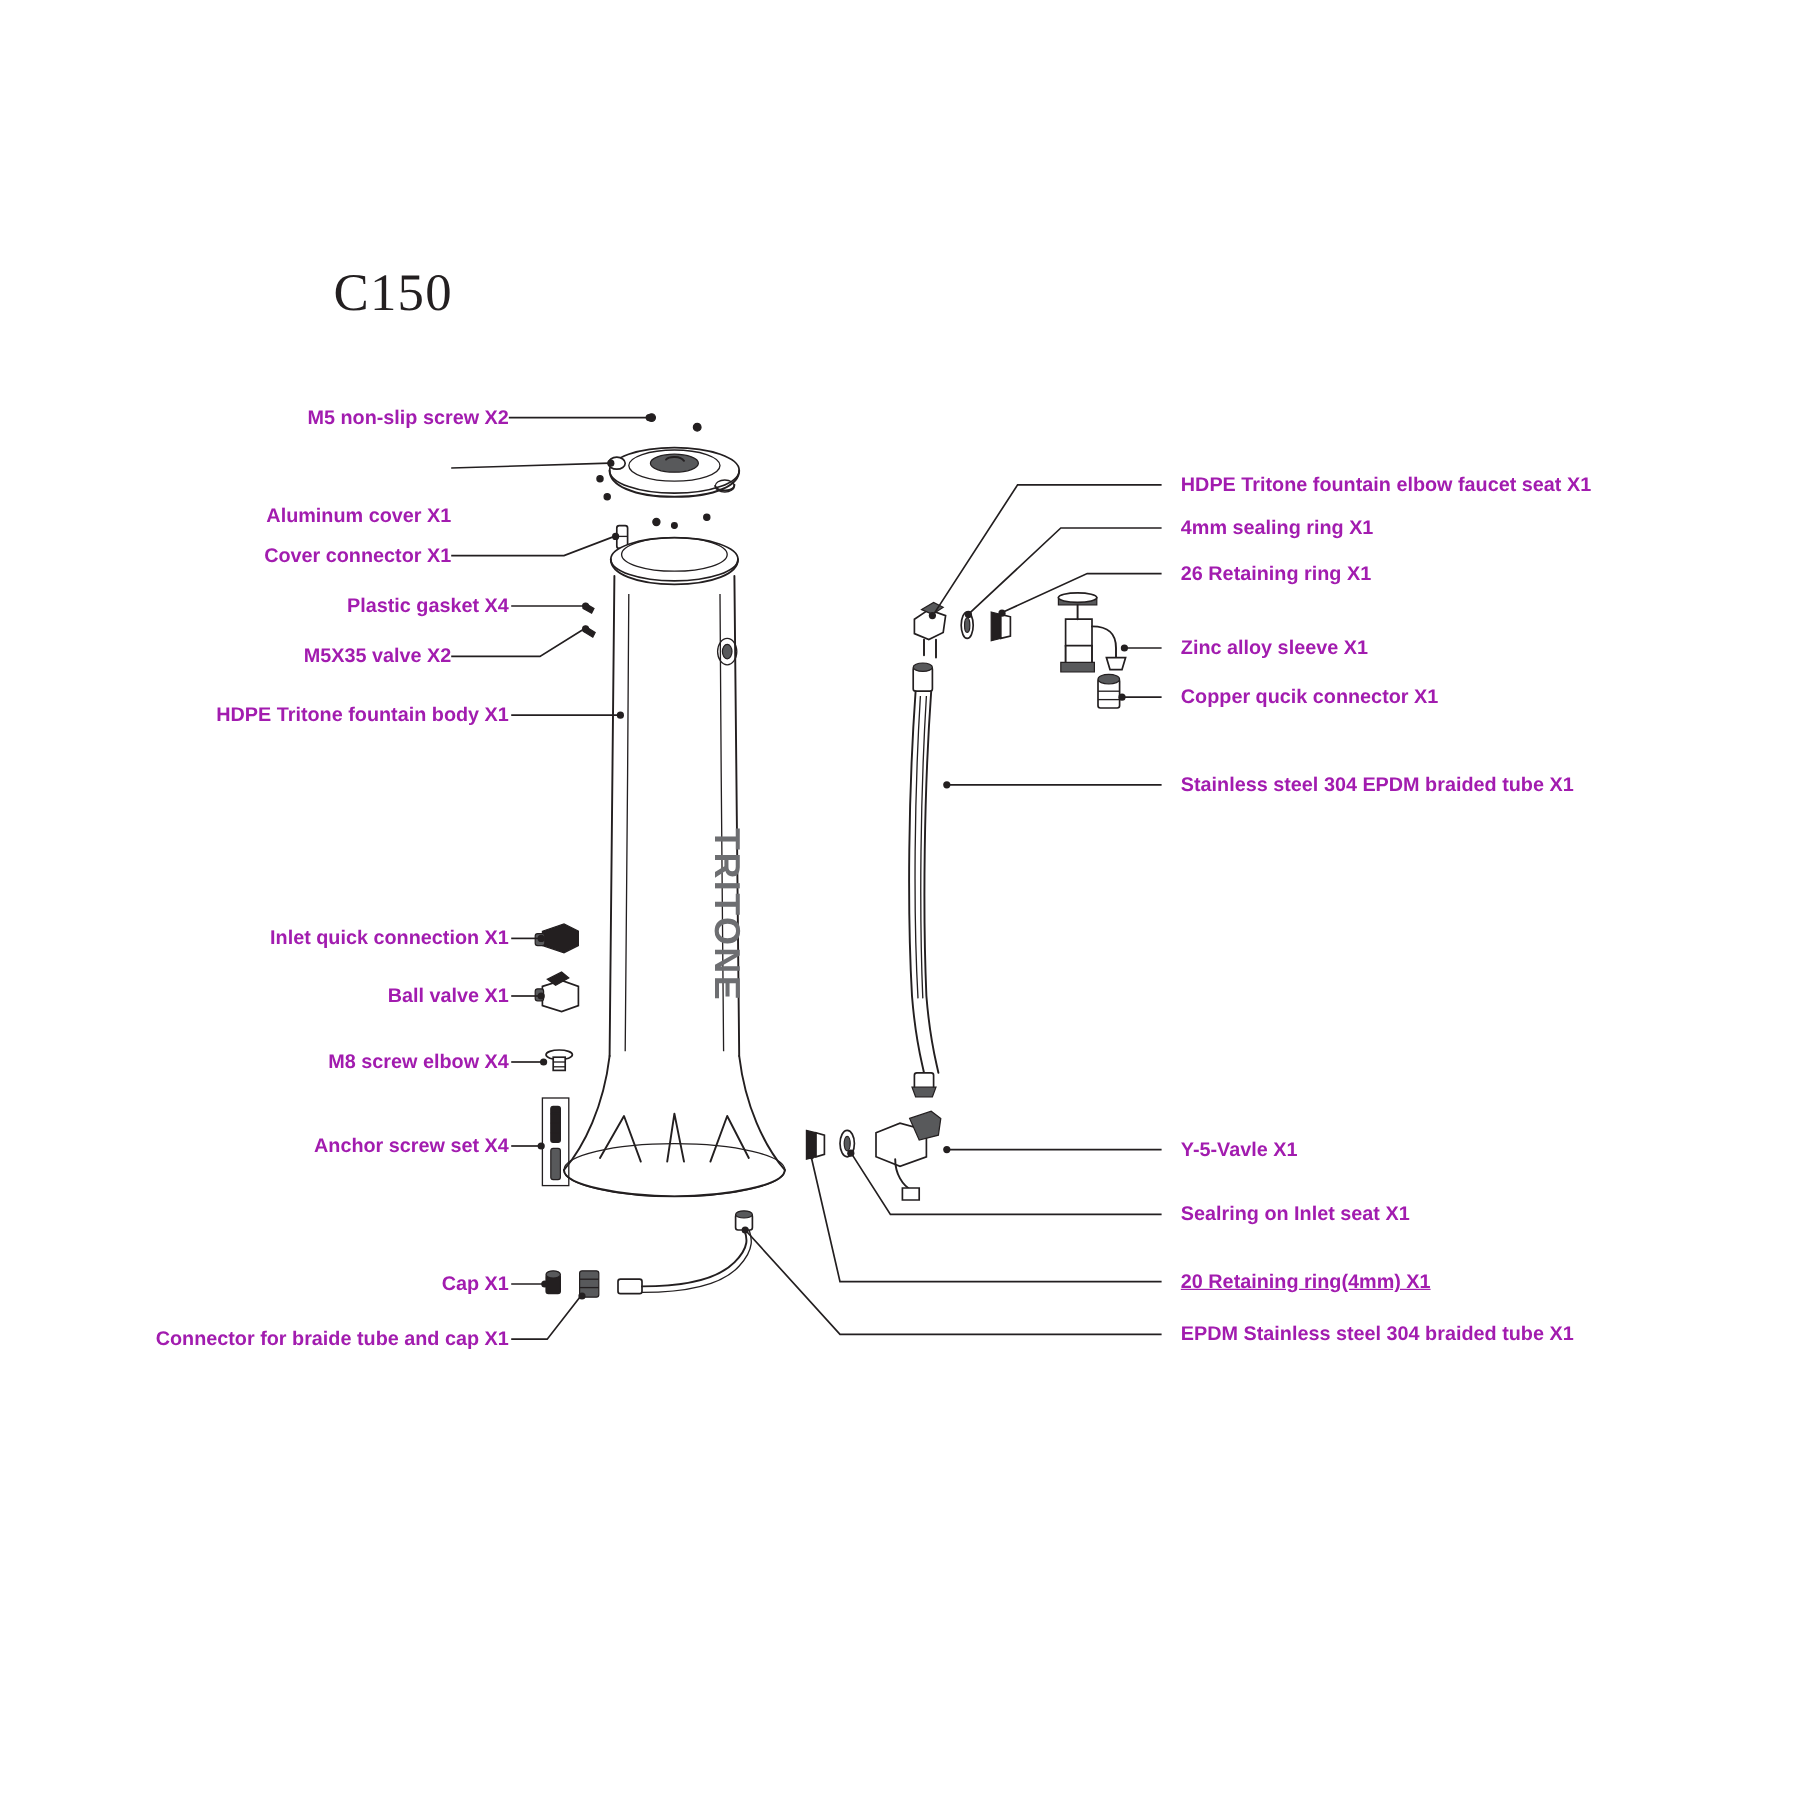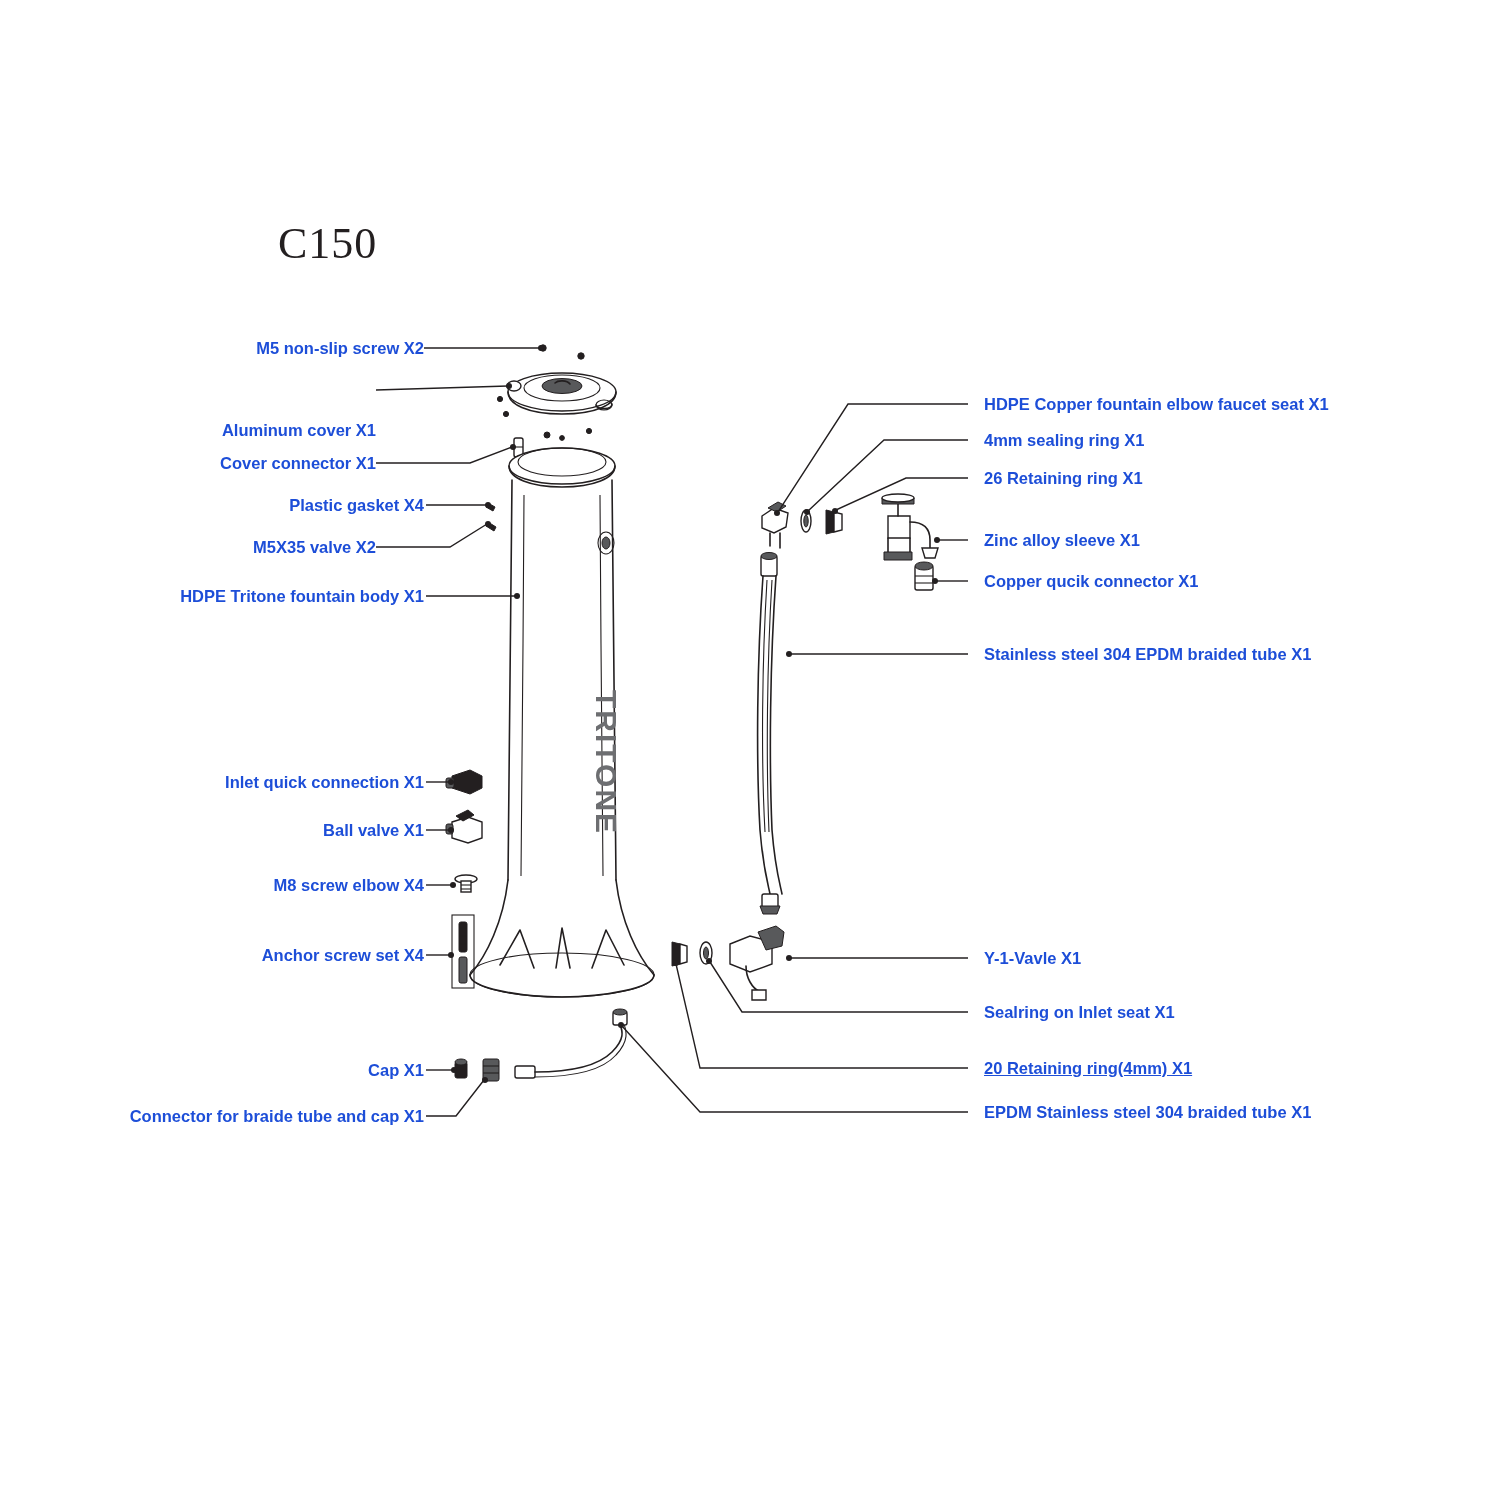--- a/index.html
+++ b/index.html
@@ -21,21 +21,21 @@
     top: 218px;
     font-family: "Liberation Serif", serif;
     font-size: 44px;
     color: #231f20;
     letter-spacing: 1px;
   }
   .callout {
     position: absolute;
     font-size: 16.5px;
     font-weight: bold;
-    color: #1d4ed8;
+    color: #a21caf;
     white-space: nowrap;
     line-height: 1.1;
   }
   .callout.right-align {
     text-align: right;
   }
   svg.overlay {
     position: absolute;
     left: 0;
     top: 0;
@@ -357,24 +357,24 @@
   <div class="callout right-align" style="left:124px; top:496px; width:300px;">Plastic gasket X4</div>
   <div class="callout right-align" style="left:76px; top:538px; width:300px;">M5X35 valve X2</div>
   <div class="callout right-align" style="left:74px; top:587px; width:350px;">HDPE Tritone fountain body X1</div>
   <div class="callout right-align" style="left:124px; top:773px; width:300px;">Inlet quick connection X1</div>
   <div class="callout right-align" style="left:124px; top:821px; width:300px;">Ball valve X1</div>
   <div class="callout right-align" style="left:124px; top:876px; width:300px;">M8 screw elbow X4</div>
   <div class="callout right-align" style="left:124px; top:946px; width:300px;">Anchor screw set X4</div>
   <div class="callout right-align" style="left:124px; top:1061px; width:300px;">Cap X1</div>
   <div class="callout right-align" style="left:44px; top:1107px; width:380px;">Connector for braide tube and cap X1</div>
 
-  <div class="callout" style="left:984px; top:395px;">HDPE Copper fountain elbow faucet seat X1</div>
+  <div class="callout" style="left:984px; top:395px;">HDPE Tritone fountain elbow faucet seat X1</div>
   <div class="callout" style="left:984px; top:431px;">4mm sealing ring X1</div>
   <div class="callout" style="left:984px; top:469px;">26 Retaining ring X1</div>
   <div class="callout" style="left:984px; top:531px;">Zinc alloy sleeve X1</div>
   <div class="callout" style="left:984px; top:572px;">Copper qucik connector X1</div>
   <div class="callout" style="left:984px; top:645px;">Stainless steel 304 EPDM braided tube X1</div>
-  <div class="callout" style="left:984px; top:949px;">Y-1-Vavle X1</div>
+  <div class="callout" style="left:984px; top:949px;">Y-5-Vavle X1</div>
   <div class="callout" style="left:984px; top:1003px;">Sealring on Inlet seat X1</div>
   <div class="callout" style="left:984px; top:1059px;text-decoration:underline;">20 Retaining ring(4mm) X1</div>
   <div class="callout" style="left:984px; top:1103px;">EPDM Stainless steel 304 braided tube X1</div>
 
 </div>
 
 </body></html>

